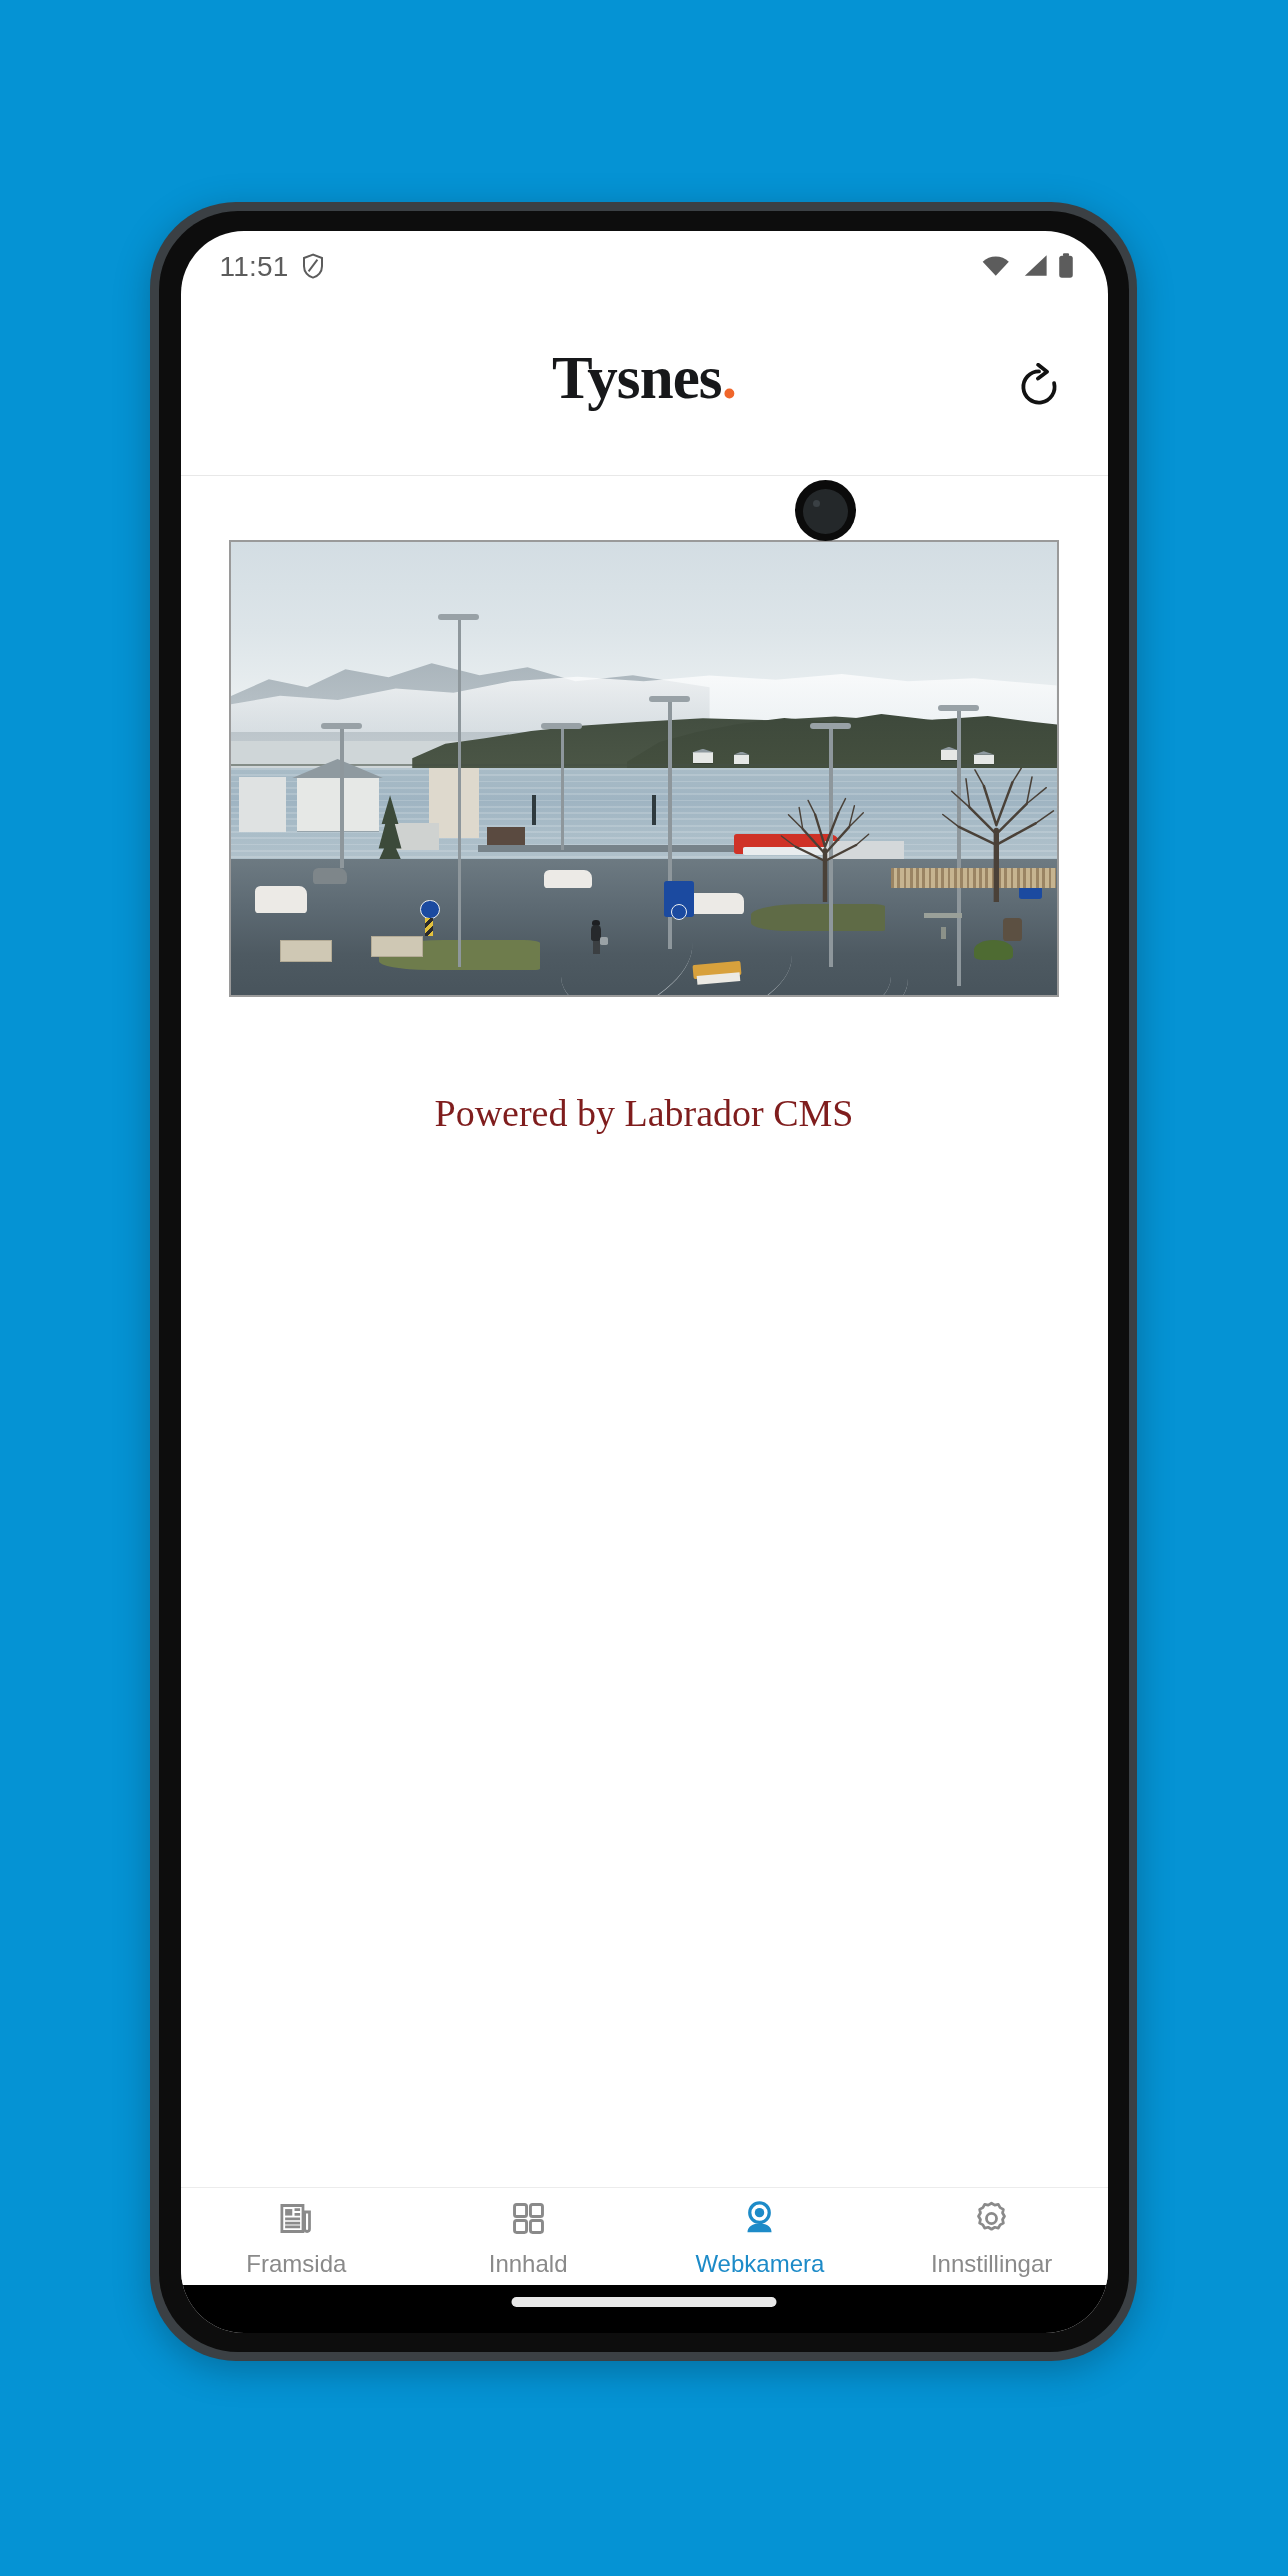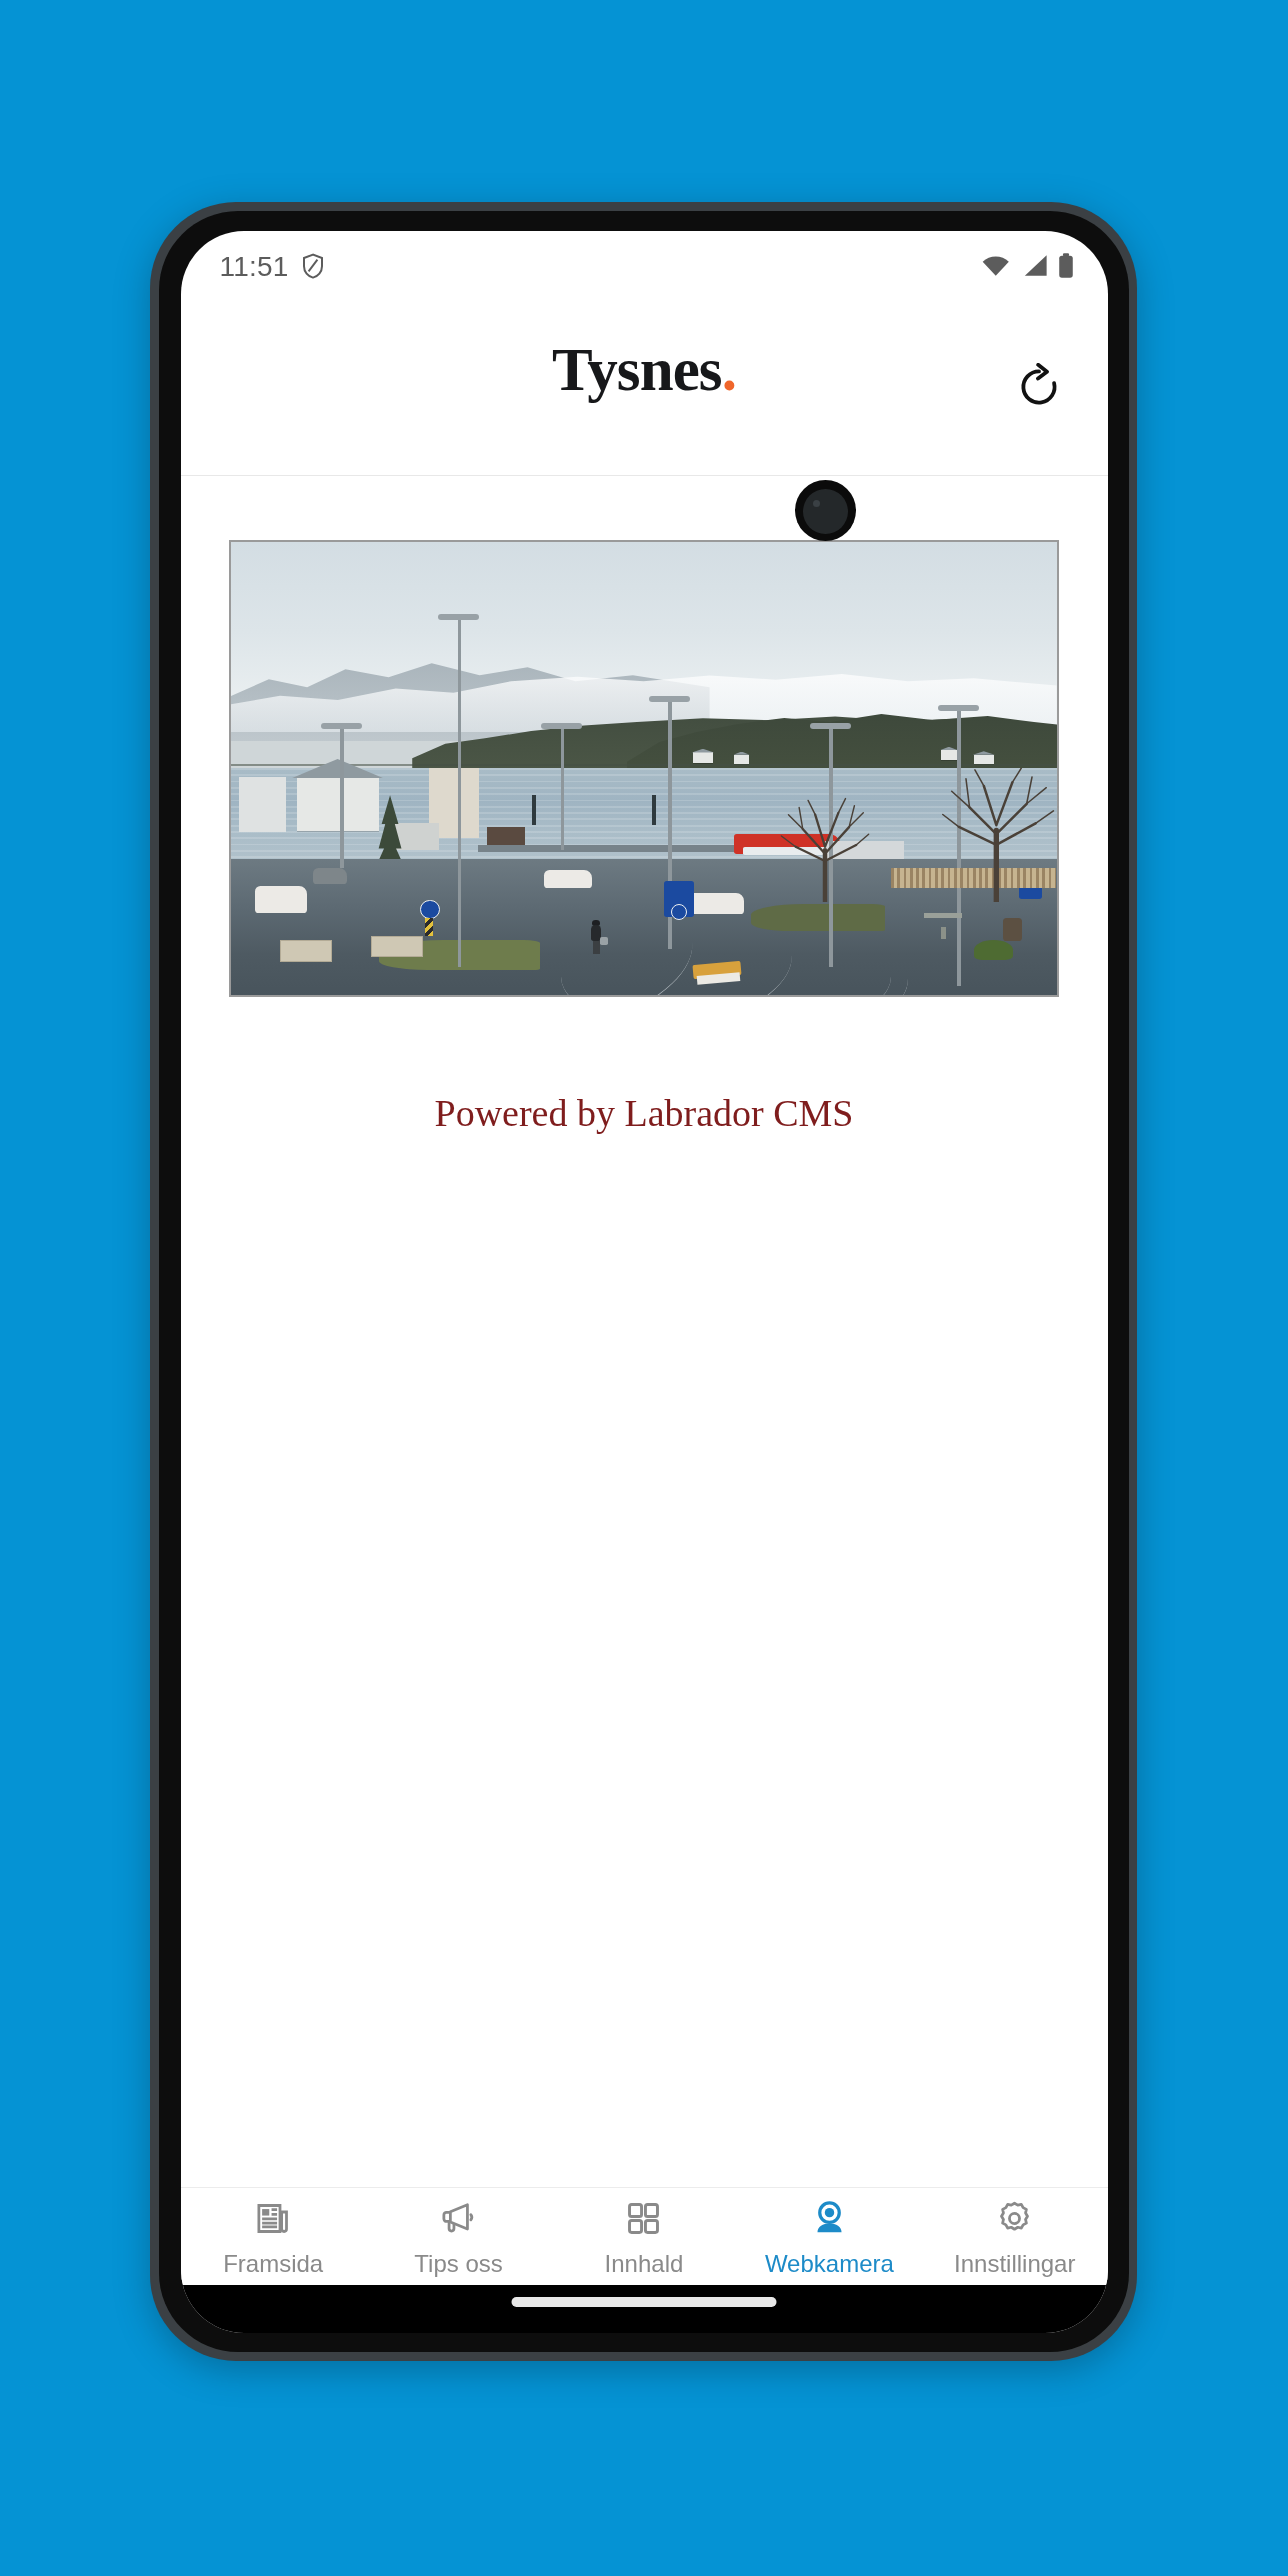--- a/index.html
+++ b/index.html
@@ -62,21 +62,21 @@
   .clock{ font-size:28px; color:#5c5c5c; letter-spacing:0.2px; }
   .status-right{ display:flex; align-items:center; gap:9.8px; }
 
   
   .appbar{
     position:absolute; left:0; top:73px; width:927px; height:172px;
     background:#fff;
     border-bottom:0.9px solid #e8e8e8;
   }
   .logo{
-    position:absolute; left:0; right:0; top:31px;
+    position:absolute; left:0; right:0; top:39px;
     text-align:center;
     font-family:"Liberation Serif", serif;
     font-weight:bold;
     font-size:61px;
     color:#17181a;
     letter-spacing:-0.9px;
   }
   .logo .dot{ color:#F0662B; }
   .refresh-btn{
     position:absolute; right:41px; top:57px;
@@ -389,31 +389,20 @@
               <svg width="39" height="39" viewBox="0 0 24 24">
                 <path d="M3 4h13v16H3z" fill="none" stroke="#8a8a8a" stroke-width="1.7"></path>
                 <path d="M16 8h4v10.5a1.5 1.5 0 0 1-3 0V8" fill="none" stroke="#8a8a8a" stroke-width="1.7"></path>
                 <rect x="5" y="6.2" width="4.4" height="4" fill="#8a8a8a"></rect>
                 <path d="M10.8 6.6h3.4M10.8 9.4h3.4M5 12.3h9.2M5 14.8h9.2M5 17.2h9.2" stroke="#8a8a8a" stroke-width="1.7" fill="none"></path>
               </svg>
             </span>
             <span class="navlabel">Framsida</span>
           </div>
 
-          <div class="navitem">
-            <span class="navicon">
-              <svg width="39" height="39" viewBox="0 0 24 24">
-                <path d="M17.5 3.5v15L7 14.2V7.8z" fill="none" stroke="#8a8a8a" stroke-width="1.7" stroke-linejoin="round"></path>
-                <path d="M7 8.2H4.6A1.6 1.6 0 0 0 3 9.8v2.4a1.6 1.6 0 0 0 1.6 1.6H7" fill="none" stroke="#8a8a8a" stroke-width="1.7"></path>
-                <path d="M6.2 14v4.2a1.5 1.5 0 0 0 3 0V15" fill="none" stroke="#8a8a8a" stroke-width="1.7"></path>
-                <path d="M19.6 9.6a2.6 2.6 0 0 1 0 3.2" fill="none" stroke="#8a8a8a" stroke-width="1.7" stroke-linecap="round"></path>
-              </svg>
-            </span>
-            <span class="navlabel">Tips oss</span>
-          </div>
 
           <div class="navitem">
             <span class="navicon">
               <svg width="39" height="39" viewBox="0 0 24 24">
                 <rect x="3.4" y="3.4" width="7.4" height="7.4" rx="1.3" fill="none" stroke="#8a8a8a" stroke-width="1.8"></rect>
                 <rect x="13.2" y="3.4" width="7.4" height="7.4" rx="1.3" fill="none" stroke="#8a8a8a" stroke-width="1.8"></rect>
                 <rect x="3.4" y="13.2" width="7.4" height="7.4" rx="1.3" fill="none" stroke="#8a8a8a" stroke-width="1.8"></rect>
                 <rect x="13.2" y="13.2" width="7.4" height="7.4" rx="1.3" fill="none" stroke="#8a8a8a" stroke-width="1.8"></rect>
               </svg>
             </span>

